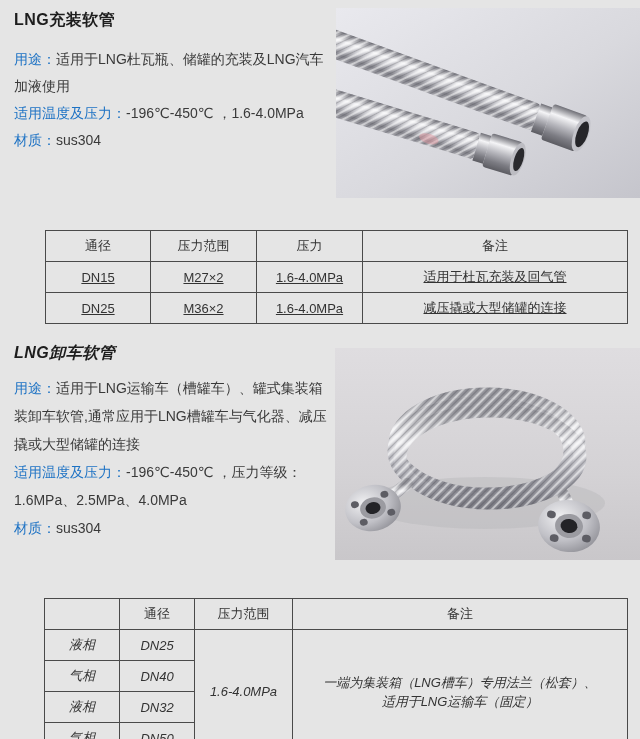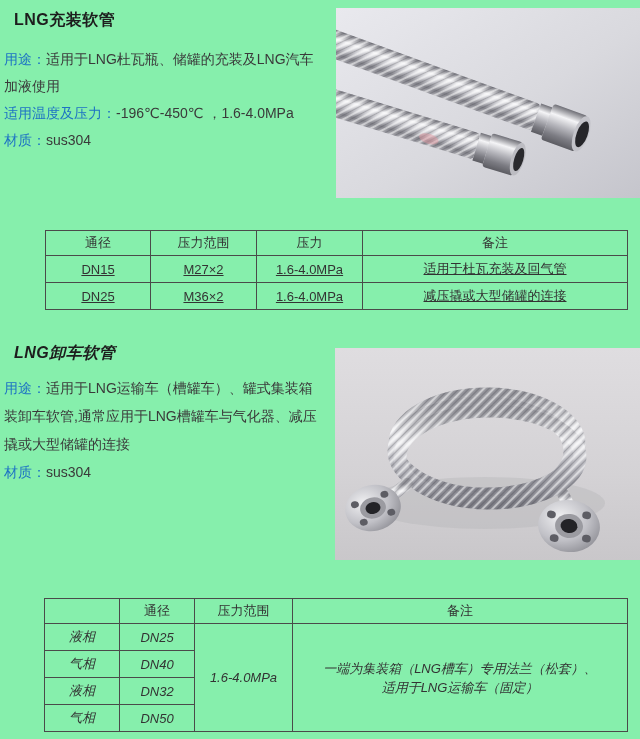--- a/index.html
+++ b/index.html
@@ -1,39 +1,39 @@
 <!DOCTYPE html>
 <html><head>
 <meta charset="utf-8">
 <style>
   * { margin: 0; padding: 0; box-sizing: border-box; }
   html, body { background: #ffffff; }
   .page {
     position: relative;
     width: 640px;
     height: 739px;
-    background: #86efac;
+    background: #e5e5e5;
     font-family: "Liberation Sans", "DejaVu Sans", sans-serif;
     color: #3a3a3a;
     overflow: hidden;
   }
   .sec-title {
     position: absolute;
     left: 14px;
     font-size: 16px;
     font-weight: bold;
     color: #1d1d1d;
     letter-spacing: 0.5px;
   }
   #title1 { top: 10px; }
   #title2 { top: 343px; font-style: italic; }
 
   .specs {
     position: absolute;
-    left: 4px;
+    left: 14px;
     width: 322px;
     font-size: 14px;
   }
   #specs1 { top: 46px; line-height: 27px; }
   #specs2 { top: 374px; line-height: 28px; }
   .spec-label { color: #1d72c4; }
 
   .photo { position: absolute; overflow: hidden; }
   #photo1 { left: 336px; top: 8px;  width: 304px; height: 190px; }
   #photo2 { left: 335px; top: 348px; width: 305px; height: 212px; }
@@ -43,21 +43,21 @@
     border-collapse: collapse;
     table-layout: fixed;
     font-size: 13px;
     color: #333333;
   }
   th, td {
     border: 1px solid #4a4a4a;
     text-align: center;
     vertical-align: middle;
     font-weight: normal;
-    padding: 0 2px;
+    padding: 6px 2px;
   }
   #table1 { left: 45px; top: 230px; width: 582px; }
   #table2 { left: 44px; top: 598px; width: 583px; }
   #table1 tr.hdr, #table2 tr.hdr { height: 25px; }
   #table1 tr.row { height: 27px; text-decoration: underline; }
   #table2 tr.row { height: 27px; font-style: italic; }
   .remark-line { line-height: 19px; }
 </style>
 </head>
 <body>
@@ -207,20 +207,21 @@
         <ellipse cx="-19" cy="-9" rx="4.4" ry="3.8" fill="#5d5d64"></ellipse>
         <ellipse cx="16" cy="-13" rx="4.4" ry="3.8" fill="#5d5d64"></ellipse>
         <ellipse cx="19" cy="10" rx="4.4" ry="3.8" fill="#5d5d64"></ellipse>
         <ellipse cx="-13" cy="14" rx="4.4" ry="3.8" fill="#5d5d64"></ellipse>
       </g>
     </svg>
   </div>
 
   <div class="specs" id="specs2">
     <p class="spec"><span class="spec-label">用途：</span><span>适用于LNG运输车（槽罐车）、罐式集装箱装卸车软管,通常应用于LNG槽罐车与气化器、减压撬或大型储罐的连接</span></p>
+    <p class="spec"><span class="spec-label">适用温度及压力：</span><span>-196℃-450℃ ，压力等级：1.6MPa、2.5MPa、4.0MPa</span></p>
     <p class="spec"><span class="spec-label">材质：</span><span>sus304</span></p>
   </div>
 
   <table id="table2">
     <colgroup>
       <col style="width:75px">
         <col style="width:75px">
         <col style="width:98px">
         <col style="width:335px">
     </colgroup>

